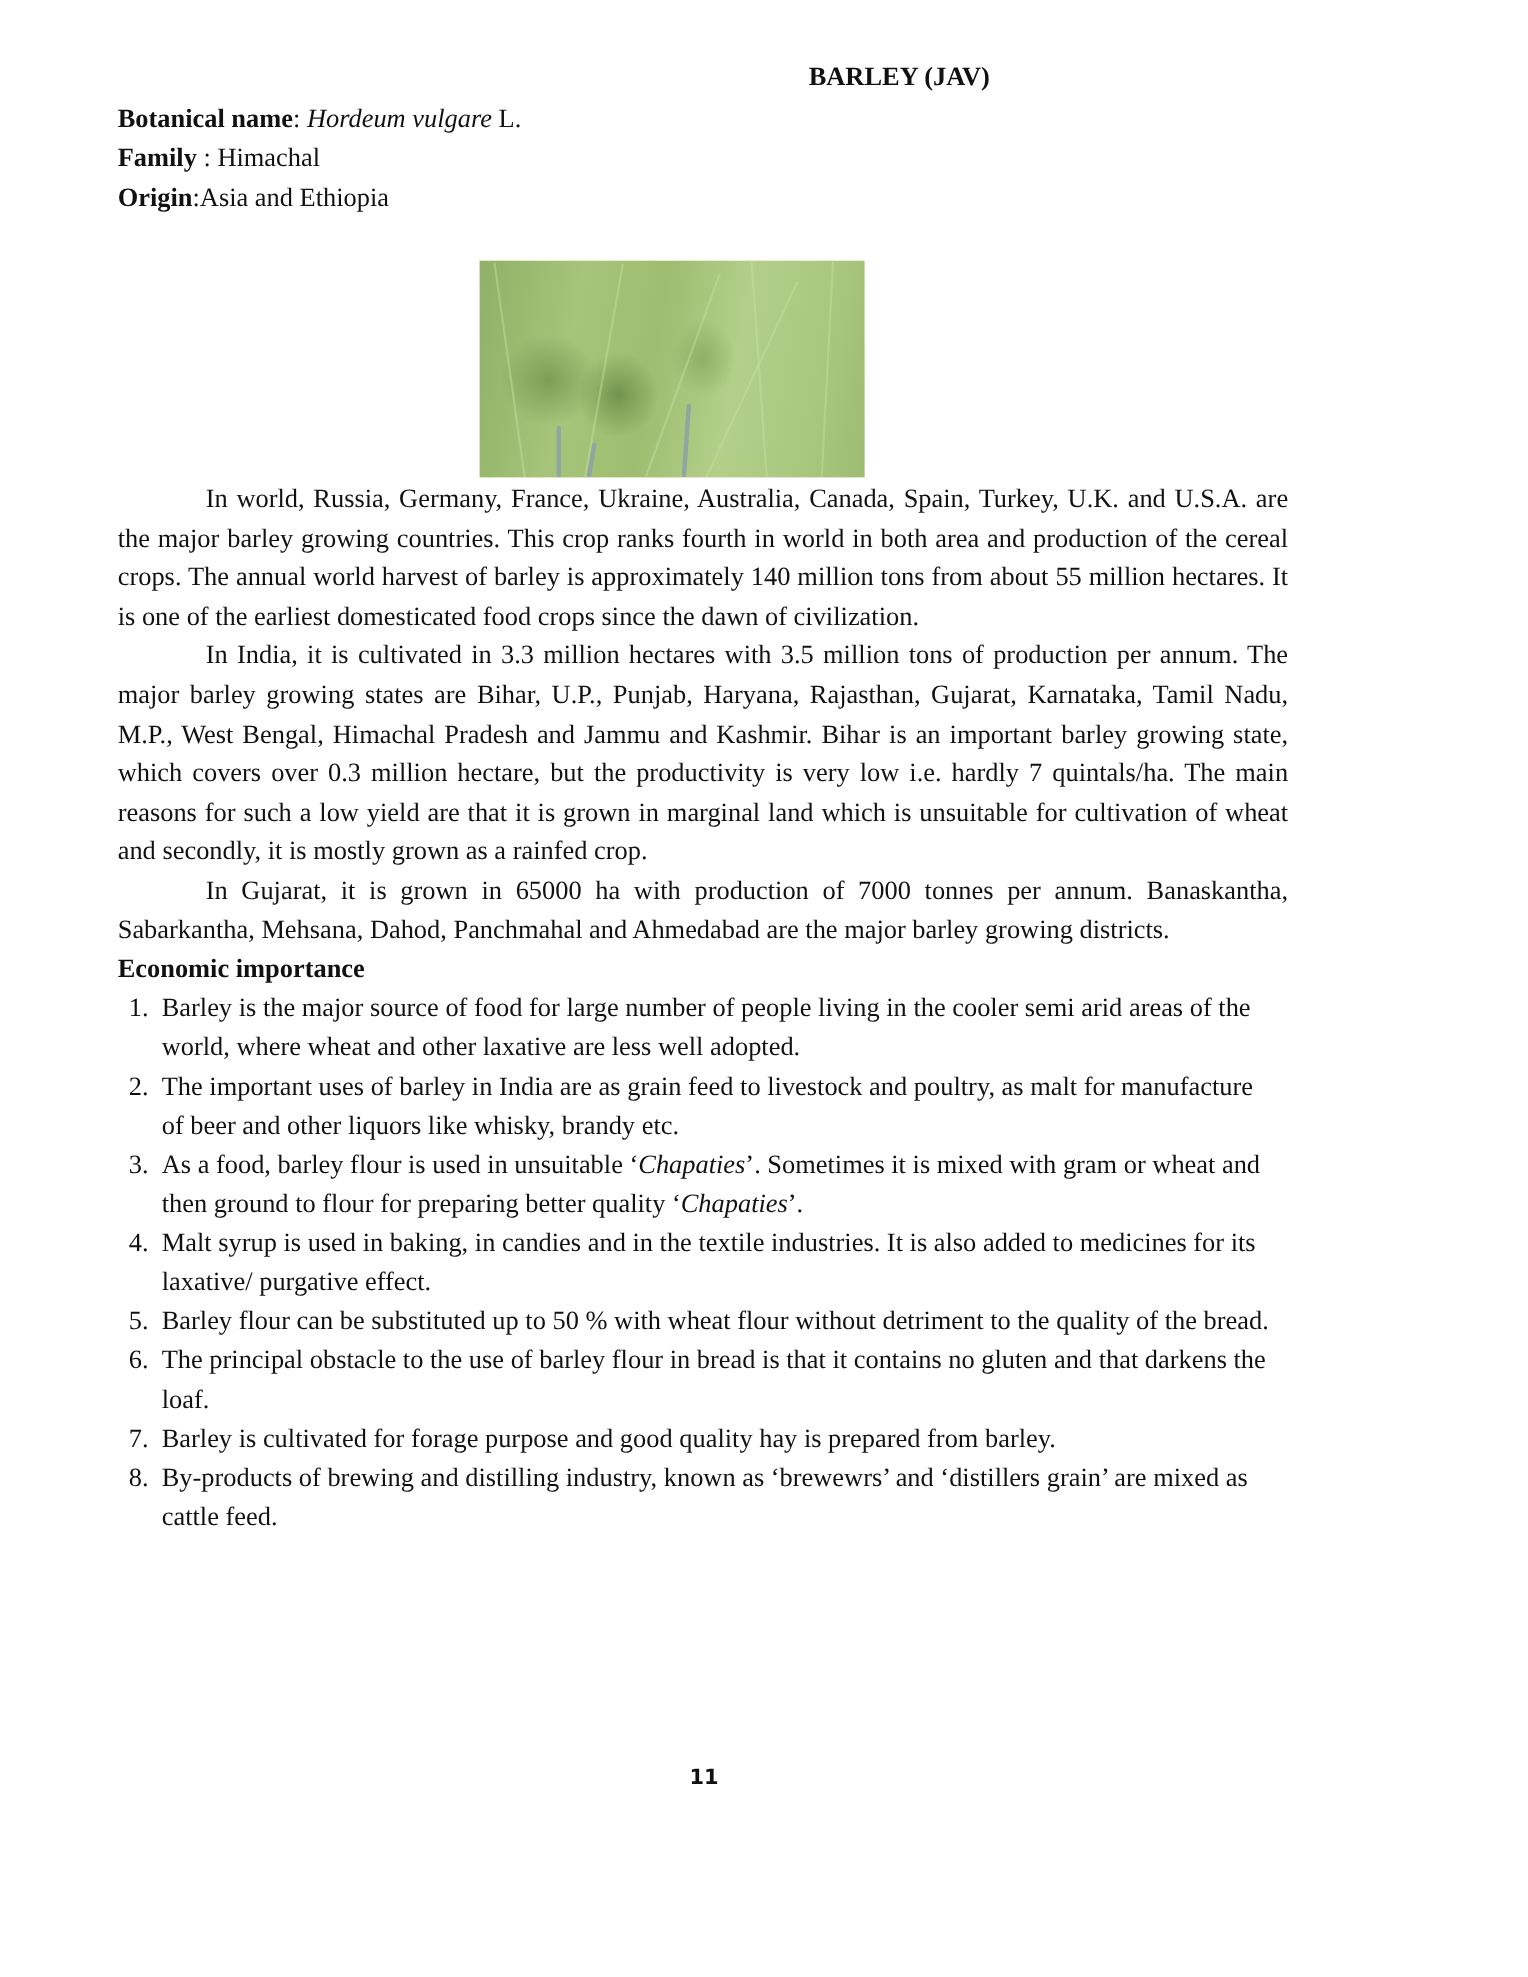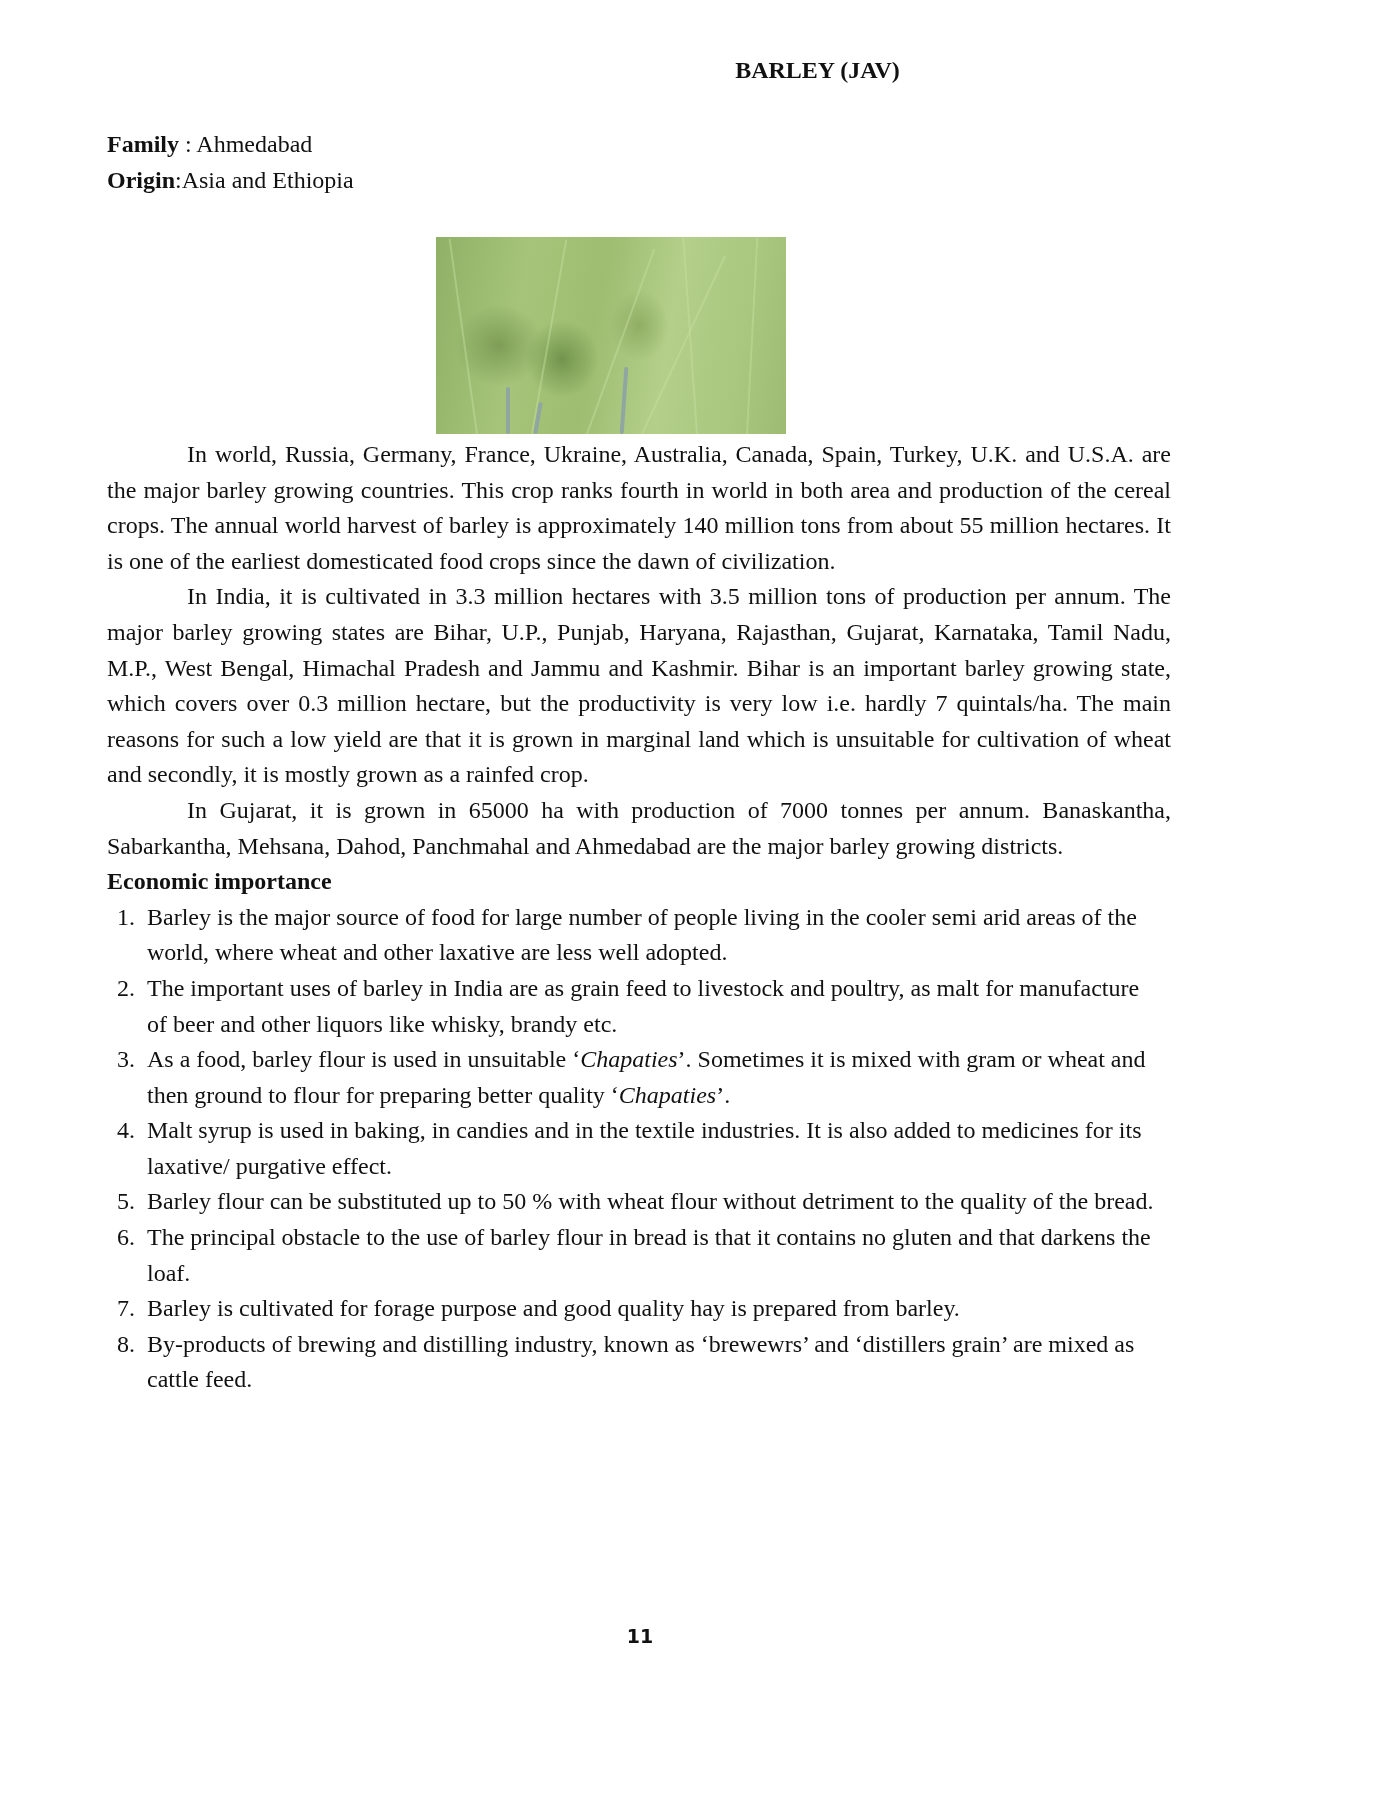--- a/index.html
+++ b/index.html
@@ -22,33 +22,36 @@
   .figure .stem { position: absolute; width: 4px; background: #8fa7a0; border-radius: 2px; }
   .figure .streak { position: absolute; width: 2px; background: rgba(200,225,160,0.45); transform-origin: bottom; }
   .body-text { position: absolute; left: 107px; width: 1064px; font-size: 24px; line-height: 35.6px; }
   .heading { font-weight: bold; }
   .para { text-align: justify; text-indent: 80px; margin: 0; }
   ol.econ { list-style: none; margin: 0; padding: 0; }
   ol.econ li { position: relative; padding-left: 40px; width: 1010px; }
   ol.econ li .num { position: absolute; left: 10px; top: 0; }
   ol.econ li .txt { display: block; }
   .pageno { position: absolute; top: 1605px; left: 0; width: 1280px; text-align: center;
-            font-family: "DejaVu Sans", "Liberation Sans", sans-serif; font-weight: bold; font-size: 19px; margin-top: 20px; }
+            font-family: "DejaVu Sans", "Liberation Sans", sans-serif; font-weight: bold; font-size: 19px; }
 </style>
 </head>
 <body>
 
 <div class="page">
 
   <div class="title">
     <span style="margin-left:355px">BARLEY (JAV)</span>
   </div>
 
+  <div class="meta" style="top:90px;">
+    <b>Botanical name</b><span>: </span><i>Hordeum vulgare</i><span> L.</span>
+  </div>
   <div class="meta" style="top:126px;">
-    <b>Family</b><span> : </span><span>Ahmedabad</span>
+    <b>Family</b><span> : </span><span>Himachal</span>
   </div>
   <div class="meta" style="top:162px;">
     <b>Origin</b><span>:</span><span>Asia and Ethiopia</span>
   </div>
 
   <div class="figure" title="Barley ears in a green field">
     <div class="streak" style="left:40px;top:0;height:197px;transform:rotate(-8deg);"></div>
     <div class="streak" style="left:95px;top:0;height:197px;transform:rotate(10deg);"></div>
     <div class="streak" style="left:150px;top:0;height:197px;transform:rotate(20deg);"></div>
     <div class="streak" style="left:205px;top:0;height:197px;transform:rotate(25deg);"></div>

